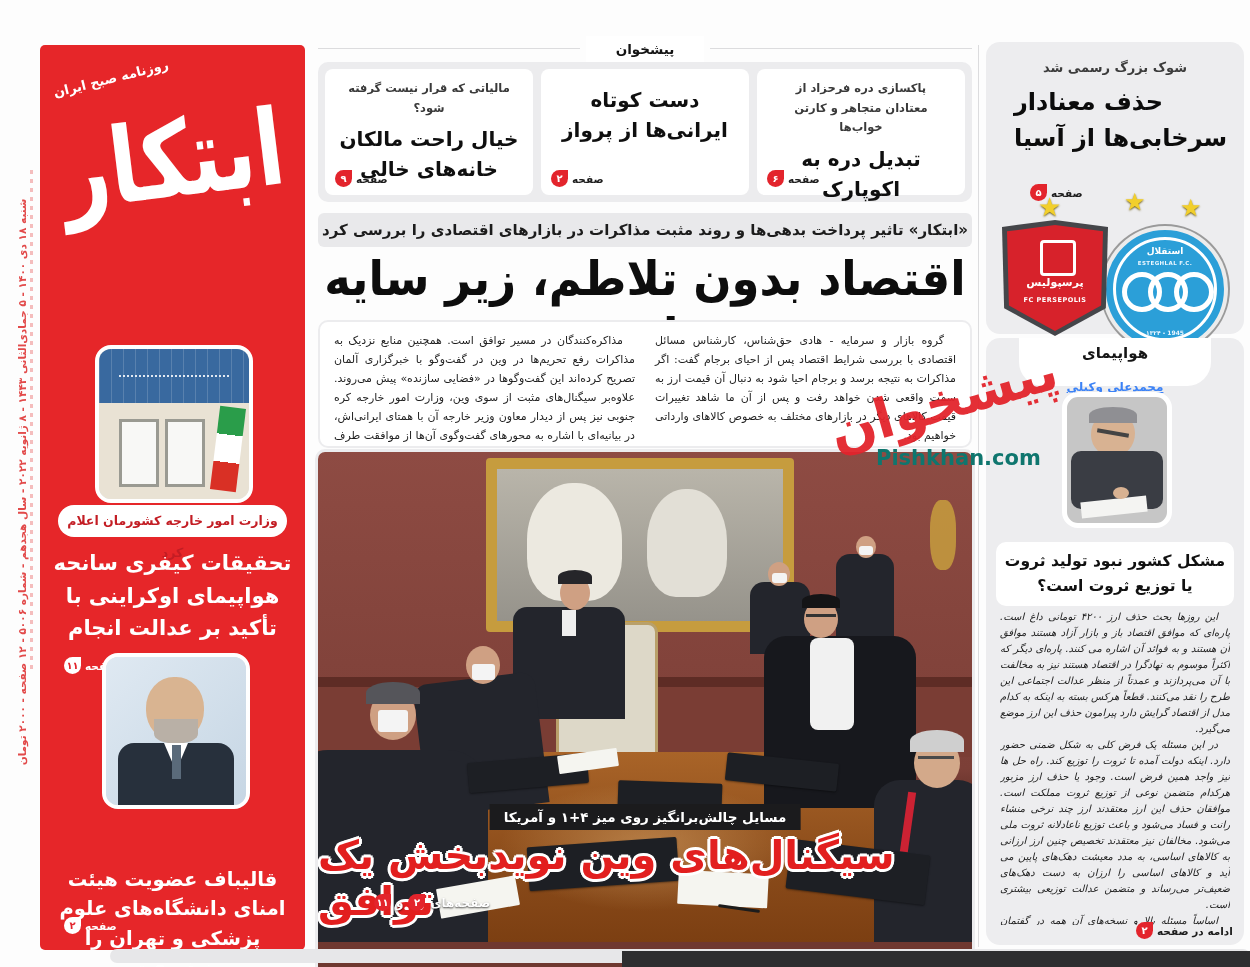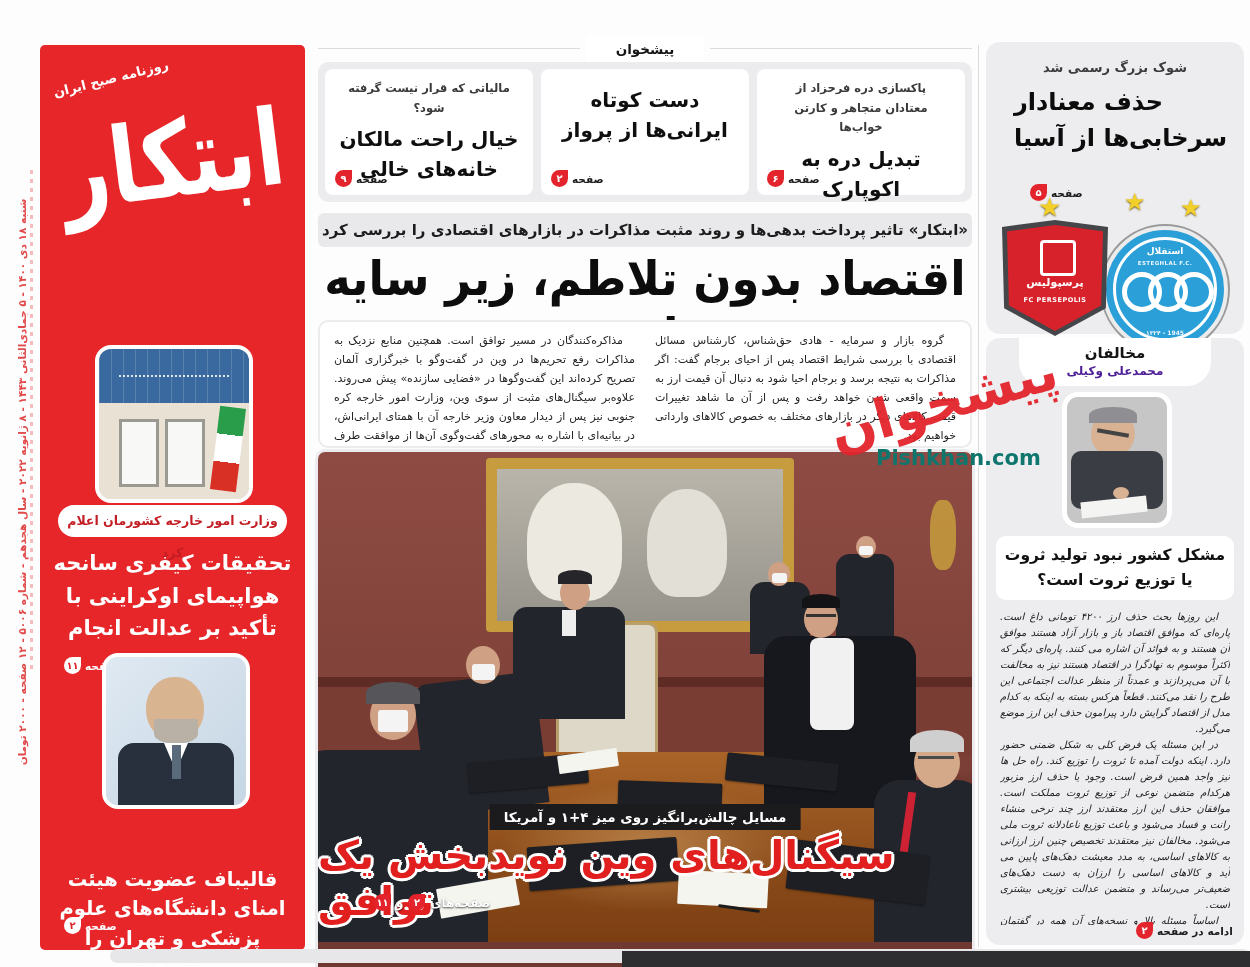--- a/index.html
+++ b/index.html
@@ -91,24 +91,24 @@
     font-size:9px;font-weight:800;direction:rtl;}
   #esteghlal .en{position:absolute;left:0;right:0;top:30px;text-align:center;color:#eaf6ff;
     font-size:5.5px;font-weight:700;letter-spacing:.4px;}
   #esteghlal .yr{position:absolute;left:0;right:0;bottom:12px;text-align:center;color:#eaf6ff;
     font-size:6px;font-weight:700;}
   .oring{position:absolute;width:30px;height:30px;border:5px solid #fff;border-radius:50%;background:transparent;}
   #editorial-box{left:986px;top:338px;width:258px;height:607px;background:#ededef;border-radius:14px;}
   #editorial-tab{left:33px;top:0;width:192px;height:48px;background:#fff;border-radius:0 0 24px 24px;
     text-align:center;direction:rtl;}
   #editorial-section{font-size:15px;font-weight:800;color:#151515;margin-top:6px;}
-  #editorial-author{font-size:12px;font-weight:700;color:#4c1d95;margin-top:2px;}
+  #editorial-author{font-size:12px;font-weight:700;color:#3b82f6;margin-top:18px;text-decoration:underline;}
   #editorial-photo{left:76px;top:54px;width:100px;height:126px;border:5px solid #fff;
     border-radius:16px;overflow:hidden;background:#c6c6c6;}
-  #editorial-headline{left:10px;top:198px;width:238px;background:#fff;border-radius:10px;
+  #editorial-headline{left:10px;top:204px;width:238px;background:#fff;border-radius:10px;
     box-sizing:border-box;padding:7px 8px;text-align:center;font-size:15.5px;font-weight:800;
     color:#111;line-height:1.6;direction:rtl;}
   #editorial-body{left:14px;top:271px;width:230px;height:316px;overflow:hidden;font-size:10px;
     line-height:1.6;text-align:justify;color:#222;direction:rtl;font-style:italic;}
   #editorial-body p{margin:0;text-indent:12px;}
   #editorial-more{left:150px;top:584px;}
   
   #wm-script{left:826px;top:370px;font-size:54px;font-weight:900;color:#e3242c;
     transform:rotate(-16deg);direction:rtl;z-index:40;opacity:.95;}
   #wm-domain{left:876px;top:446px;font-size:21px;font-weight:800;color:#0f766e;z-index:40;}
@@ -293,21 +293,21 @@
   <div class="abs" id="persepolis">
     <div class="inner"></div>
     <div class="crest"></div>
     <div class="fa">پرسپولیس</div>
     <div class="en">FC PERSEPOLIS</div>
   </div>
 </div>
 
 <div class="abs" id="editorial-box">
   <div class="abs" id="editorial-tab">
-    <div id="editorial-section">مخالفان</div>
+    <div id="editorial-section">هواپیمای</div>
     <div id="editorial-author">محمدعلی وکیلی</div>
   </div>
   <div class="abs" id="editorial-photo">
     <div class="abs" style="left:24px;top:14px;width:44px;height:46px;background:#d8b292;border-radius:50%;transform:rotate(10deg);"></div>
     <div class="abs" style="left:22px;top:10px;width:48px;height:16px;background:#8f8f93;border-radius:50% 50% 0 0;"></div>
     <div class="abs" style="left:30px;top:34px;width:32px;height:4px;background:#444;transform:rotate(10deg);"></div>
     <div class="abs" style="left:4px;top:54px;width:92px;height:58px;background:#3a3d44;border-radius:10px;"></div>
     <div class="abs" style="left:14px;top:102px;width:66px;height:16px;background:#f4f4f2;transform:rotate(-6deg);"></div>
     <div class="abs" style="left:46px;top:90px;width:16px;height:12px;background:#d8b292;border-radius:50%;"></div>
   </div>

